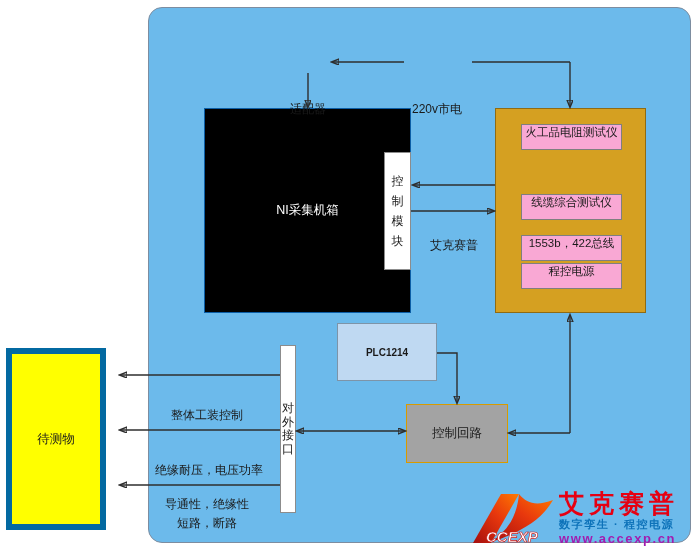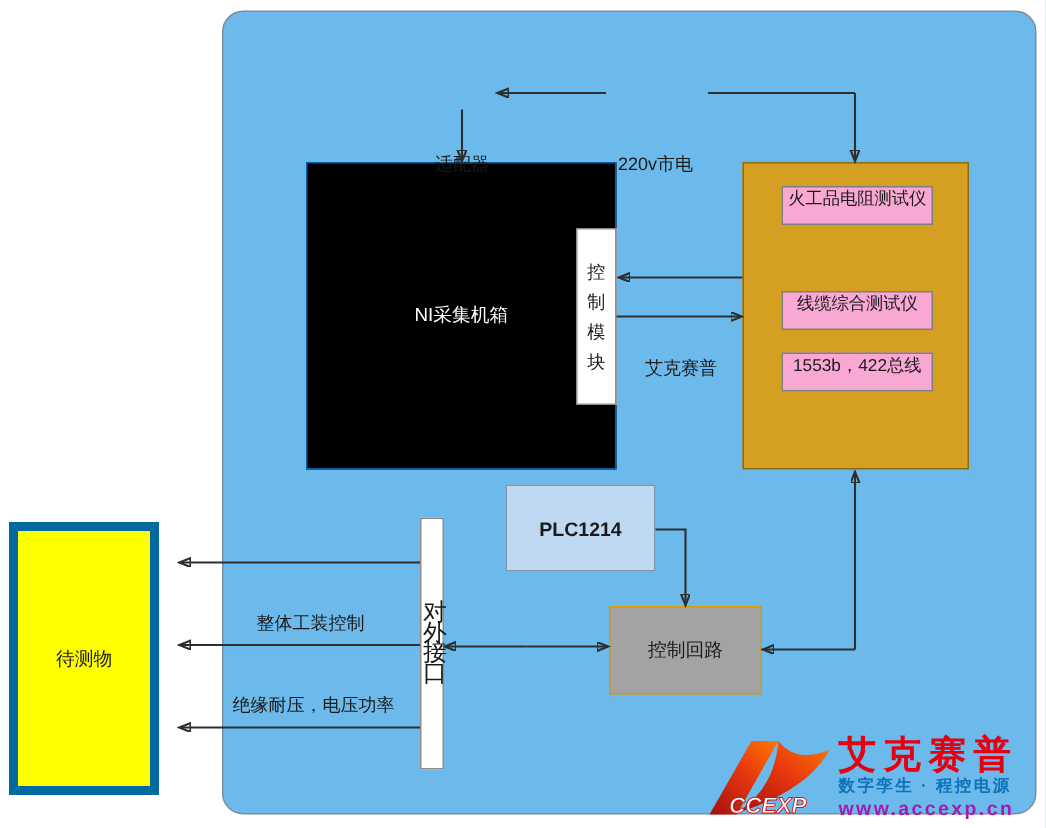--- a/index.html
+++ b/index.html
@@ -46,26 +46,26 @@
   .module-box {
     left: 384px; top: 152px; width: 27px; height: 118px;
     background: #ffffff; border: 1px solid #8c8c8c;
   }
   .module-box .vtext { width: 13px; font-size: 12px; line-height: 20px; word-break: break-all; text-align: center; }
 
   .iface-box {
     left: 280px; top: 345px; width: 16px; height: 168px;
     background: #ffffff; border: 1px solid #8c8c8c;
   }
-  .iface-box .vtext { width: 12px; font-size: 16px; line-height: 13.5px; word-break: break-all; text-align: center; }
+  .iface-box .vtext { width: 12px; font-size: 12px; line-height: 13.5px; word-break: break-all; text-align: center; }
 
   .plc-box {
     left: 337px; top: 323px; width: 100px; height: 58px;
     background: #bfd9f2; border: 1px solid #7d94a8;
-    font-size: 13px; font-weight: 600;
+    font-size: 10px; font-weight: 600;
   }
   .loop-box {
     left: 406px; top: 404px; width: 102px; height: 59px;
     background: #a3a3a3; border: 1px solid #d79b00;
     font-size: 12.5px;
   }
   .dut-box {
     left: 6px; top: 348px; width: 100px; height: 182px;
     background: #ffff00; border: 6px solid #0369a1;
     font-size: 12.5px;
@@ -117,20 +117,23 @@
   <div class="box rack-box">
     <div class="rack-item i0">
       <span>火工品电阻测试仪</span>
     </div>
     <div class="rack-item i1">
       <span>线缆综合测试仪</span>
     </div>
     <div class="rack-item i2">
       <span>1553b，422总线</span>
     </div>
+    <div class="rack-item i3">
+      <span>程控电源</span>
+    </div>
   </div>
 
   <div class="box plc-box">
     <span>PLC1214</span>
   </div>
 
   <div class="box loop-box">
     <span>控制回路</span>
   </div>
 
@@ -140,20 +143,24 @@
 
   <div class="box dut-box">
     <span>待测物</span>
   </div>
 
   <div class="lbl lbl-adapter">适配器</div>
   <div class="lbl lbl-mains">220v市电</div>
   <div class="lbl lbl-info">艾克赛普</div>
   <div class="lbl lbl-tooling">整体工装控制</div>
   <div class="lbl lbl-insulation">绝缘耐压，电压功率</div>
+  <div class="lbl lbl-conduct">
+    <div>导通性，绝缘性</div>
+    <div>短路，断路</div>
+  </div>
 
   <svg class="wires" width="697" height="552" viewBox="0 0 697 552">
     <defs>
       <marker id="arr" markerWidth="9" markerHeight="8" refX="7" refY="3" orient="auto" markerUnits="userSpaceOnUse">
         <path d="M0,0 L7.5,3 L0,6 Z" fill="#2e2e2e" stroke="none"></path>
       </marker>
     </defs>
     <path d="M570 62 H472"></path>
     <path d="M404 62 H332" marker-end="url(#arr)"></path>
     <path d="M570 62 V107" marker-end="url(#arr)"></path>

